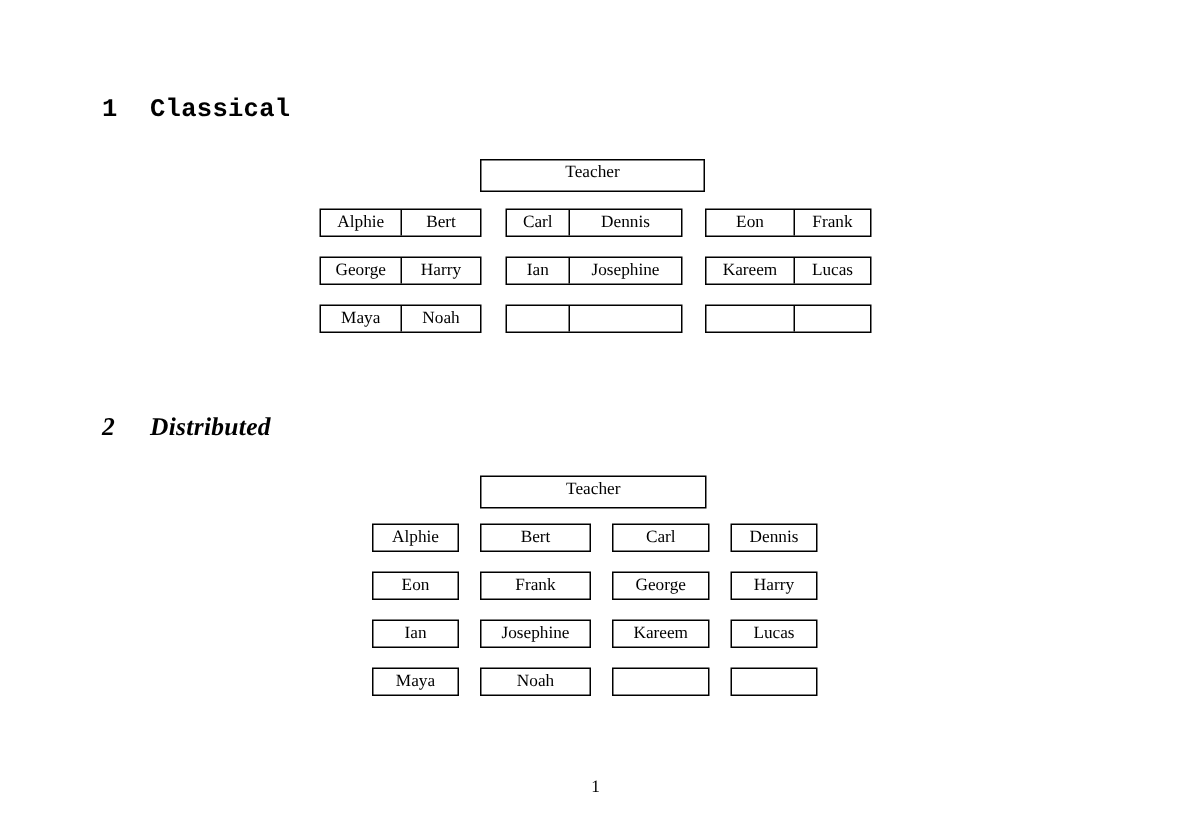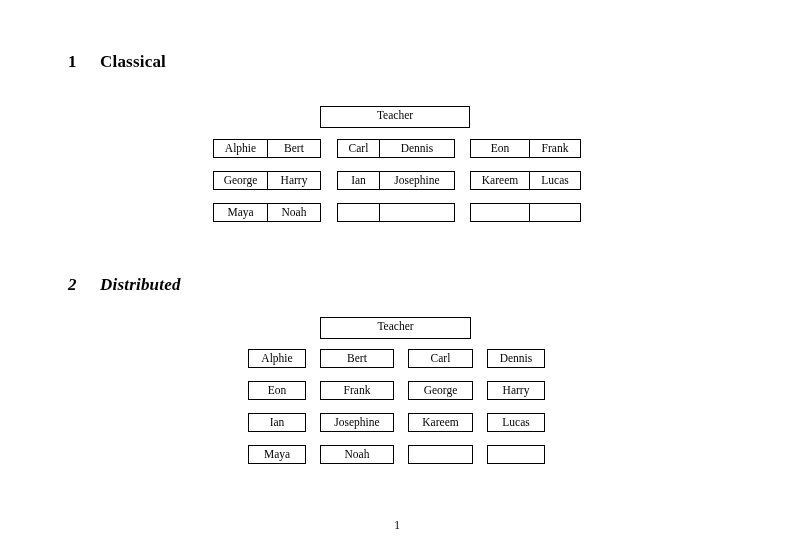--- a/index.html
+++ b/index.html
@@ -28,21 +28,21 @@
     font-weight: bold;
     font-size: 17px;
     line-height: 20px;
     white-space: nowrap;
     letter-spacing: 0.2px;
   }
   .section-heading .sec-num {
     display: inline-block;
     width: 32px;
   }
-  #heading-classical   { left: 68px;  top: 52px; }
+  #heading-classical   { left: 68px;  top: 64px; font-family: Liberation Mono, monospace; }
   #heading-distributed { left: 68px;  top: 275px; font-style: italic; }
 
   
   .diagram {
     position: absolute;
     left: 0;
     top: 0;
     width: 794px;
   }
 

